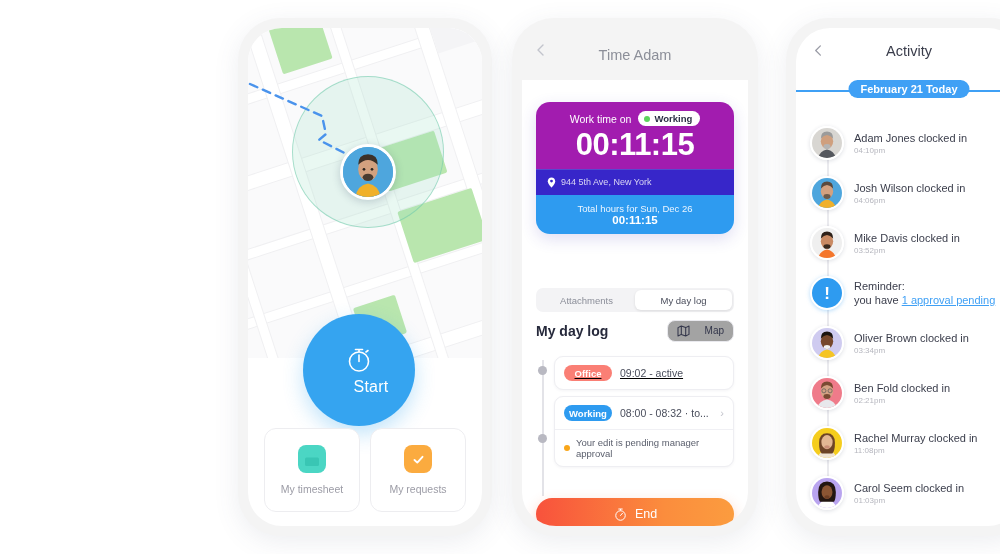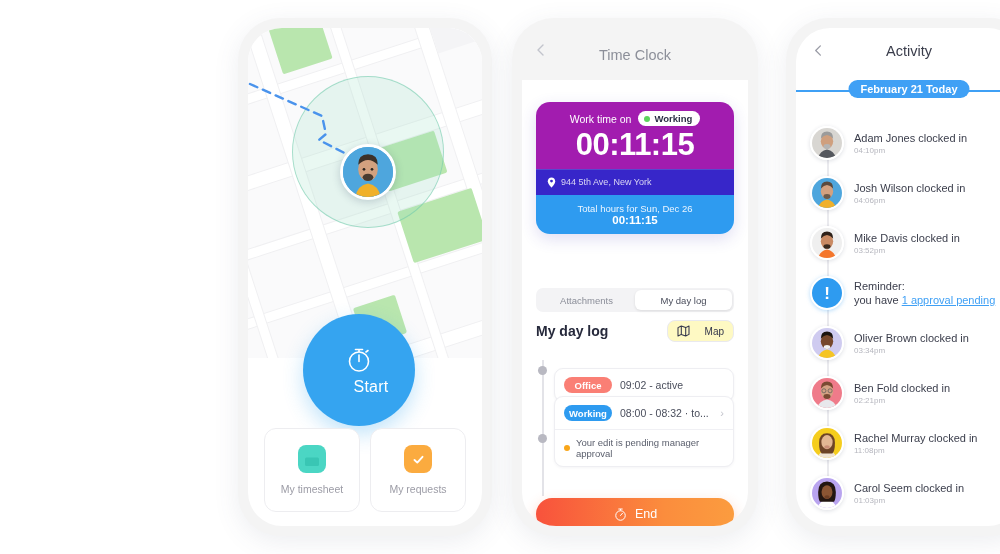--- a/index.html
+++ b/index.html
@@ -136,24 +136,24 @@
     font-size:9.5px; color:#8b8e99; border-radius:6px; cursor:pointer;
   }
   .seg div.active { background:#fff; color:#4a4e5c; box-shadow:0 1px 3px rgba(0,0,0,.10); }
 
   .daylog-head {
     position:absolute; left:14px; top:238px; width:198px; height:26px;
     display:flex; align-items:center; justify-content:space-between;
   }
   .daylog-head .h { font-size:14px; font-weight:bold; color:#26293b; }
   .map-btn {
-    display:flex; align-items:center; gap:15px;
+    display:flex; align-items:flex-start; gap:15px;
     border:1px solid #e9e9ee; border-radius:8px;
     padding:4px 9px; font-size:10px; color:#32354a;
-    background:#fef9c3; cursor:pointer;
+    background:#a3a3a3; cursor:pointer;
   }
 
   .timeline { position:absolute; left:14px; top:272px; width:198px; }
   .tl-line { position:absolute; left:6px; top:8px; width:1.5px; height:136px; background:#e3e3e8; }
   .tl-dot { position:absolute; left:2px; width:9px; height:9px; border-radius:50%; background:#b9b9c2; }
   .log-card {
     position:absolute; left:18px; width:180px;
     background:#fff; border:1px solid #eeeef2; border-radius:9px;
     box-shadow:0 1px 3px rgba(30,40,70,.05);
   }
@@ -304,21 +304,21 @@
 
     </div>
   </div>
 
   <div class="phone" id="phone-mid">
 
     <div class="mid-header">
       <svg class="back-chev" viewBox="0 0 14 14">
         <polyline points="9,2 4,7 9,12" fill="none" stroke="#c2c4cc" stroke-width="1.4" stroke-linecap="round" stroke-linejoin="round"></polyline>
       </svg>
-      <div class="ttl">Time Clock</div>
+      <div class="ttl">Time Adam</div>
     </div>
 
     <div class="screen">
 
       <div class="timer-card">
         <div class="tc-top">
           <div class="tc-row1">
             <span class="tc-worktime">Work time on</span>
             <span class="tc-badge">
               <span class="dot-green"></span>
@@ -353,21 +353,21 @@
           </svg>
           <span>Map</span>
         </div>
       </div>
 
       <div class="timeline">
         <div class="tl-line"></div>
         <div class="tl-dot" style="top:14px;"></div>
         <div class="tl-dot" style="top:82px;"></div>
 
-        <div class="log-card" style="top:16px;">
+        <div class="log-card" style="top:4px;text-decoration:underline;">
           <div class="log-row">
             <span class="pill pill-office">Office</span>
             <span class="log-txt">09:02 - active</span>
           </div>
         </div>
 
         <div class="log-card" style="top:44px;">
           <div class="log-row">
             <span class="pill pill-working">Working</span>
             <span class="log-txt">08:00 - 08:32 · to...</span>

